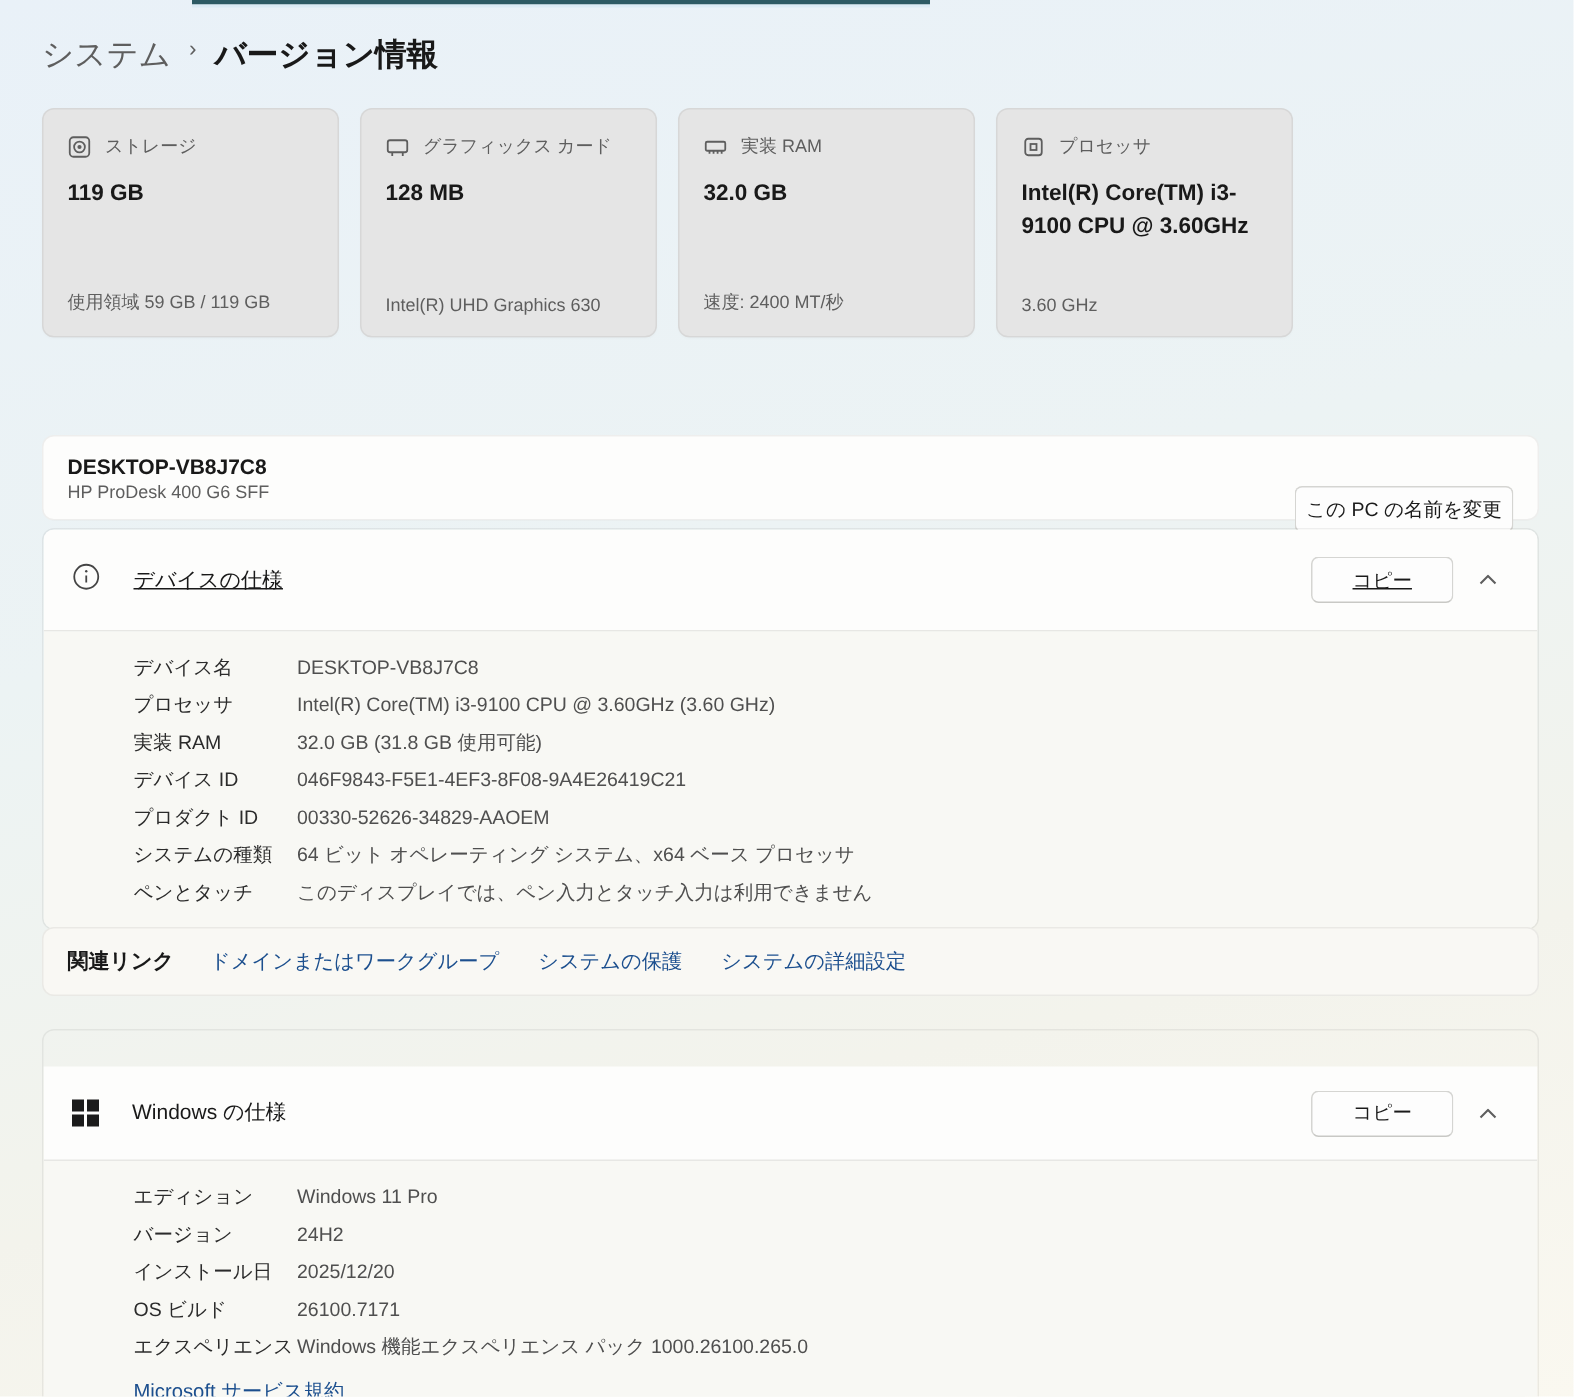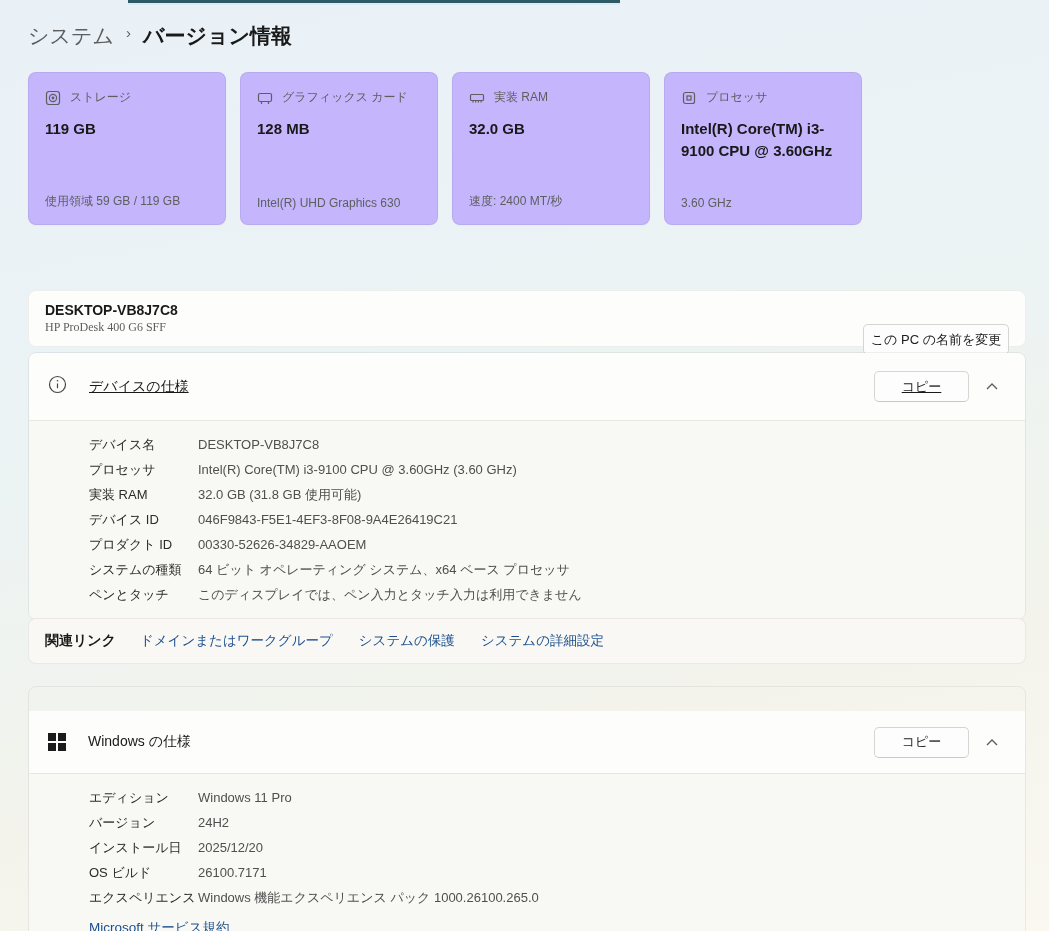--- a/index.html
+++ b/index.html
@@ -18,38 +18,38 @@
 
   
   .breadcrumb { position:absolute; left:28px; top:22px; display:flex; align-items:flex-start; gap:12px; font-size:21px; }
   .crumb-root { color:#5e5e5e; cursor:pointer; }
   .crumb-sep { color:#5e5e5e; font-size:15px; padding-top:2px; }
   .crumb-current { color:#191919; font-weight:bold; }
 
   
   .cards { position:absolute; left:28px; top:72px; display:flex; gap:14px; }
   .card {
-    position:relative; width:198px; height:153px; background:#c4b5fd;
+    position:relative; width:198px; height:153px; background:#e5e5e5;
     border:1px solid rgba(0,0,0,0.06); border-radius:8px; padding:16px 14px 12px 16px;
     box-shadow:0 1px 2px rgba(0,0,0,0.02);
   }
   .card-head { display:flex; align-items:center; gap:9px; color:#5e5e5e; font-size:12px; }
   .card-head svg { display:block; }
   .card-value { margin-top:12px; font-size:15px; font-weight:bold; line-height:22px; color:#191919; max-width:160px; }
   .card-caption { position:absolute; left:16px; bottom:14px; font-size:12px; color:#5e5e5e; white-space:nowrap; }
 
   
   .wide-card {
     position:absolute; left:28px; width:998px; background:#fdfdfc;
     border:1px solid rgba(0,0,0,0.06); border-radius:8px;
   }
   .device-card { top:290px; height:57px; display:flex; align-items:center; padding:0 16px; }
   .device-names { display:flex; flex-direction:column; gap:2px; }
   .device-name { font-size:14px; font-weight:600; }
-  .device-model { font-size:12px; color:#5e5e5e;font-family:Liberation Serif, serif; }
+  .device-model { font-size:12px; color:#5e5e5e; }
   .spacer { flex:1; }
 
   .btn {
     background:#fdfdfd; border:1px solid #d5d5d2; border-bottom-color:#c8c8c5;
     border-radius:5px; height:31px; font-size:13px; color:#1b1b1b;
     font-family:inherit; cursor:pointer; display:flex; align-items:center; justify-content:center;
   }
   .rename-btn { width:146px;margin-top:42px; }
   .copy-btn { width:95px; }
 

